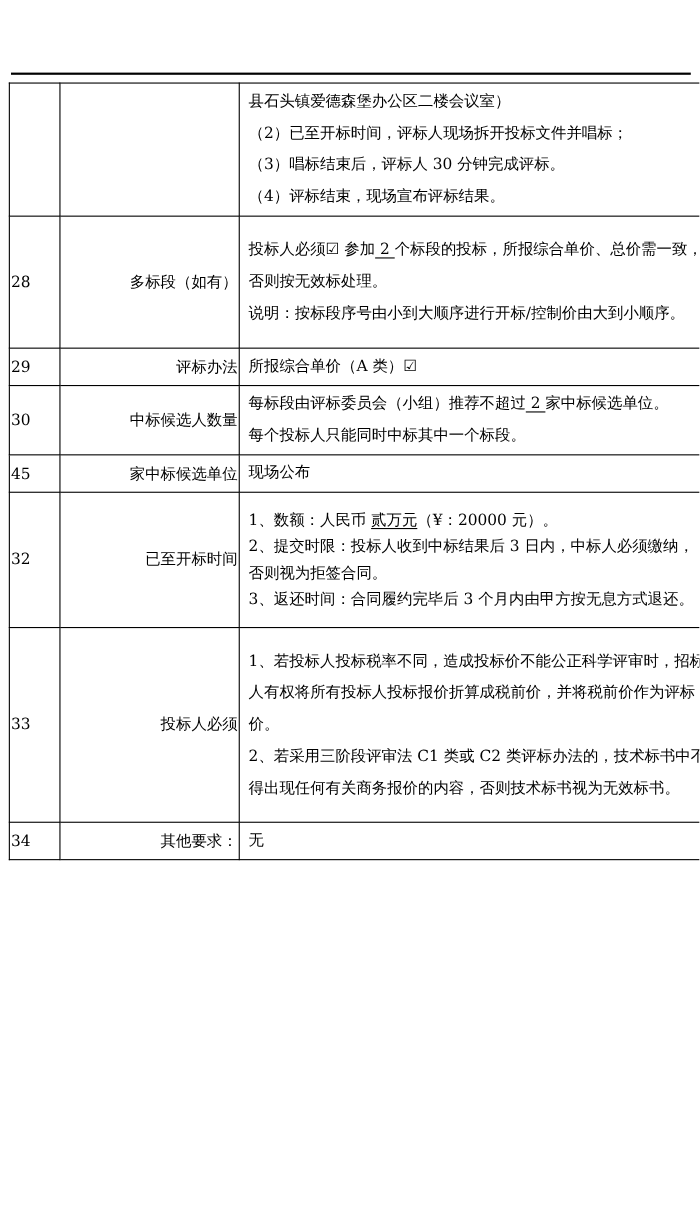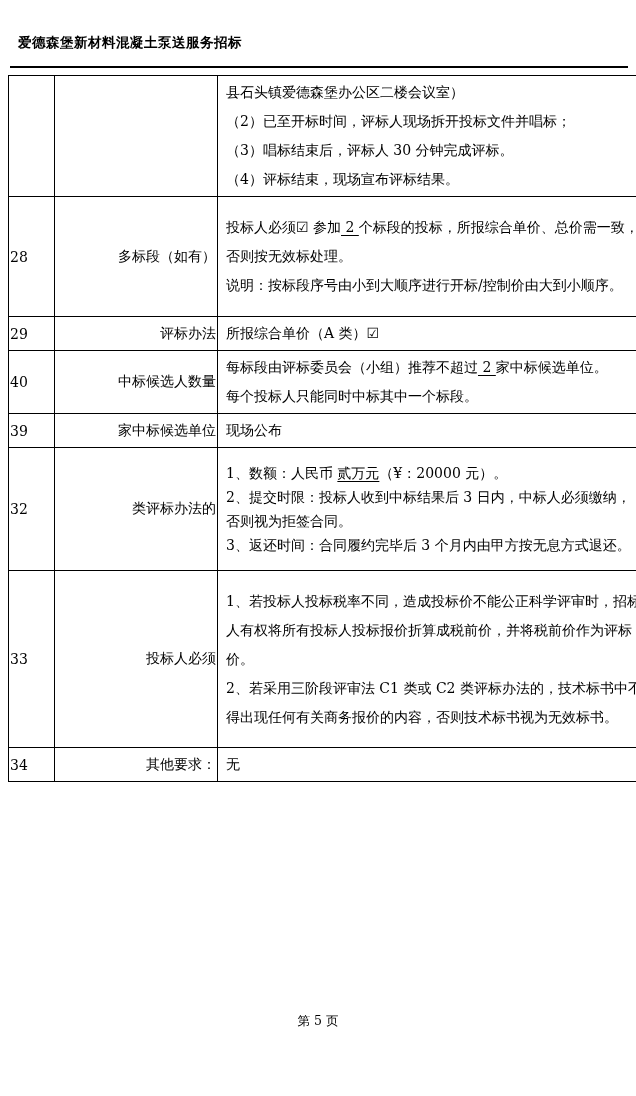--- a/index.html
+++ b/index.html
@@ -47,21 +47,20 @@
   .footer{
     position:absolute;left:0;top:1013px;width:100%;
     text-align:center;font-size:12.5px;
   }
 </style>
 </head>
 <body>
 
 <div class="page">
 
-  <div class="doc-title">爱德森堡新材料混凝土泵送服务招标</div>
   <div class="header-rule"></div>
 
   <table class="main">
     <tbody>
       <tr class="row-cont">
         <td class="no-cell"></td>
         <td class="label-cell"></td>
         <td class="content-cell">
           <p>县石头镇爱德森堡办公区二楼会议室）</p>
           <p>（2）已至开标时间，评标人现场拆开投标文件并唱标；</p>
@@ -81,39 +80,39 @@
 
       <tr class="row-29">
         <td class="no-cell">29</td>
         <td class="label-cell">评标办法</td>
         <td class="content-cell indent">
           <p><span>所报综合单价（A 类）</span><span>☑</span></p>
         </td>
       </tr>
 
       <tr class="row-30">
-        <td class="no-cell">40</td>
+        <td class="no-cell">30</td>
         <td class="label-cell">中标候选人数量</td>
         <td class="content-cell">
           <p><span>每标段由评标委员会（小组）推荐不超过</span><span class="u"> 2 </span><span> 家中标候选单位。</span></p>
           <p>每个投标人只能同时中标其中一个标段。</p>
         </td>
       </tr>
 
       <tr class="row-31">
-        <td class="no-cell">39</td>
+        <td class="no-cell">45</td>
         <td class="label-cell">家中标候选单位</td>
         <td class="content-cell">
           <p>现场公布</p>
         </td>
       </tr>
 
       <tr class="row-32">
         <td class="no-cell">32</td>
-        <td class="label-cell">类评标办法的</td>
+        <td class="label-cell">已至开标时间</td>
         <td class="content-cell">
           <p><span>1、数额：人民币 </span><span class="u">贰万元</span><span>（¥：20000 元）。</span></p>
           <p>2、提交时限：投标人收到中标结果后 3 日内，中标人必须缴纳，否则视为拒签合同。</p>
           <p>3、返还时间：合同履约完毕后 3 个月内由甲方按无息方式退还。</p>
         </td>
       </tr>
 
       <tr class="row-33">
         <td class="no-cell">33</td>
         <td class="label-cell">投标人必须</td>
@@ -126,15 +125,14 @@
       <tr class="row-34">
         <td class="no-cell">34</td>
         <td class="label-cell">其他要求：</td>
         <td class="content-cell">
           <p>无</p>
         </td>
       </tr>
     </tbody>
   </table>
 
-  <div class="footer">第  5  页</div>
 
 </div>
 
 </body></html>

